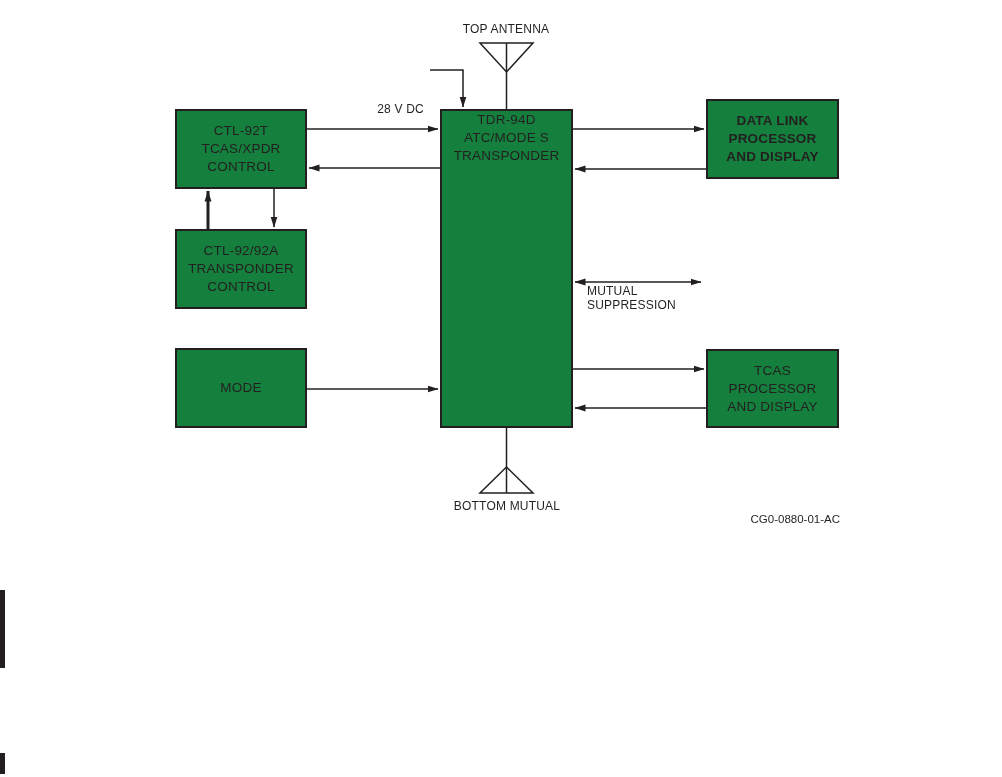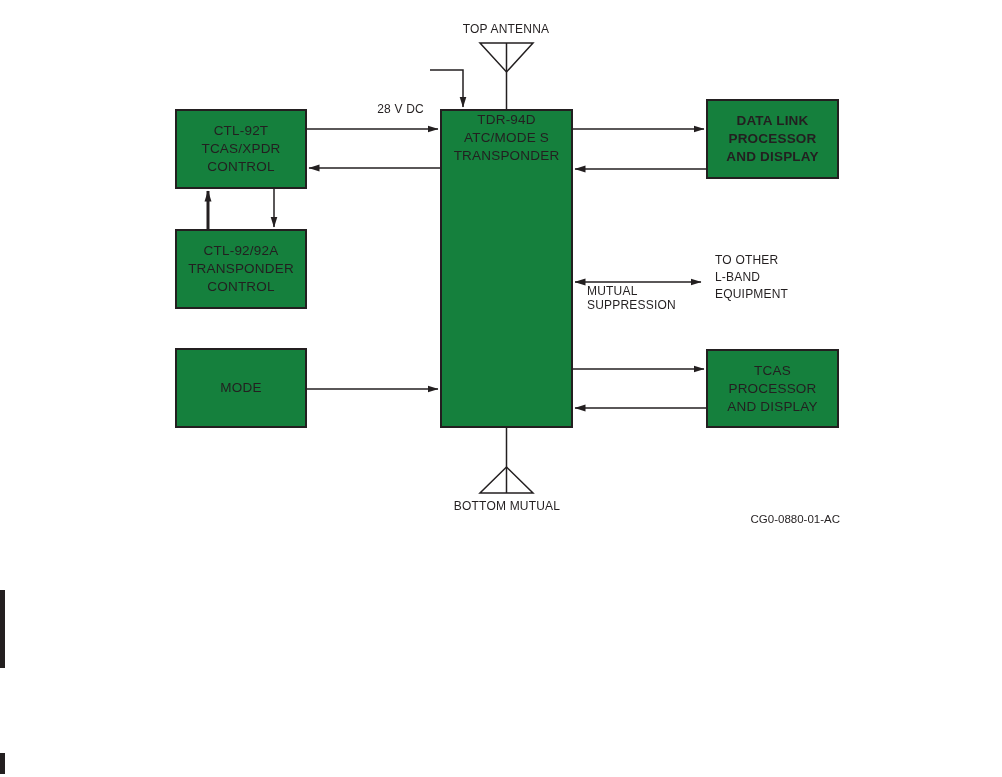--- a/index.html
+++ b/index.html
@@ -145,23 +145,20 @@
 AND DISPLAY</span>
   </div>
 
   <div class="ann ann-top-antenna">TOP ANTENNA</div>
 
   <div class="ann ann-power">28 V DC</div>
 
   <div class="ann ann-mutual">MUTUAL
 SUPPRESSION</div>
 
-  <div class="ann ann-lband">TO OTHER
-L-BAND
-EQUIPMENT</div>
 
   <div class="ann ann-bottom-antenna">BOTTOM MUTUAL</div>
 
   <div class="ann ann-figcode">CG0-0880-01-AC</div>
 
   <div class="edge-bar edge-bar-1"></div>
   <div class="edge-bar edge-bar-2"></div>
 
 </div>
 

